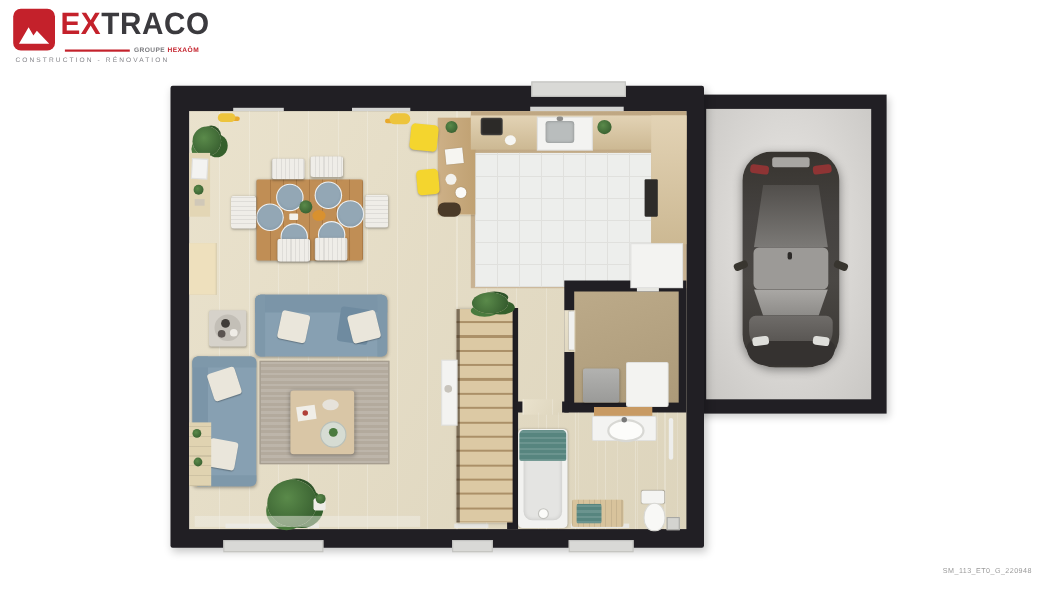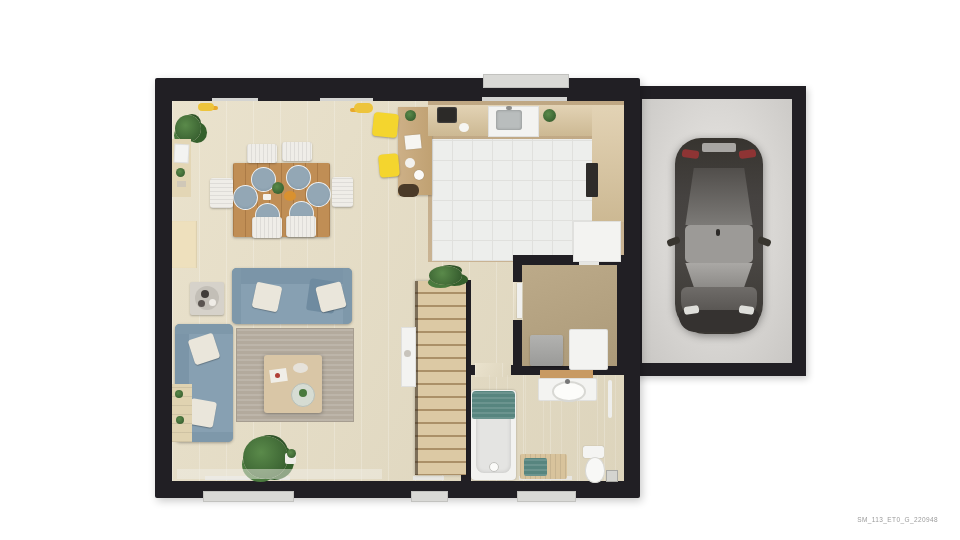--- a/index.html
+++ b/index.html
@@ -44,20 +44,35 @@
   .counter{background:#d9c49c;background-image:linear-gradient(180deg,rgba(255,255,255,.25),rgba(0,0,0,.06));}
   .teal{background:#57857f;background-image:repeating-linear-gradient(0deg,rgba(255,255,255,.12) 0 2px,rgba(0,0,0,0) 2px 5px);}
 
   .ref-code{position:absolute;top:516px;right:22px;font-size:6.5px;letter-spacing:.4px;color:#9b9b9b;}
 </style>
 </head>
 <body>
 
 <div class="stage">
 
+  <div class="logo">
+    <div class="logo-row">
+      <div class="logo-mark">
+        <svg width="30" height="22" viewBox="0 0 24 16">
+          <path d="M1 15 L8 3 L11.5 9 L14 5.5 L23 15 Z" fill="#ffffff"></path>
+        </svg>
+      </div>
+      <div class="logo-word"><span class="logo-ex">EX</span><span class="logo-rest">TRACO</span></div>
+    </div>
+    <div class="logo-sub">
+      <div class="logo-line"></div>
+      <div class="logo-group"><span>GROUPE</span>&nbsp;<b>HEXAÔM</b></div>
+    </div>
+    <div class="logo-tagline">CONSTRUCTION - RÉNOVATION</div>
+  </div>
 
   <div class="plan">
 
     <div class="abs wall" style="left:473px;top:8px;width:178px;height:290px;box-shadow:2px 3px 7px rgba(0,0,0,.2);"></div>
     <div class="abs" style="left:487px;top:21px;width:150px;height:264px;background:radial-gradient(ellipse at 50% 45%,#dedcd9 40%,#c9c7c4);"></div>
 
     <div class="abs" style="left:520px;top:60px;width:88px;height:196px;">
       <div class="abs" style="left:0;top:0;right:0;bottom:0;background:linear-gradient(180deg,#37342f,#454240 30%,#4a4744 60%,#393632);border-radius:26px 26px 30px 30px;box-shadow:0 2px 9px rgba(0,0,0,.4);"></div>
       <div class="abs" style="left:27px;top:5px;width:34px;height:9px;background:#b5b3af;border-radius:2px;opacity:.9;"></div>
       <div class="abs" style="left:7px;top:12px;width:17px;height:8px;background:#8e3434;border-radius:3px;transform:rotate(7deg);"></div>

